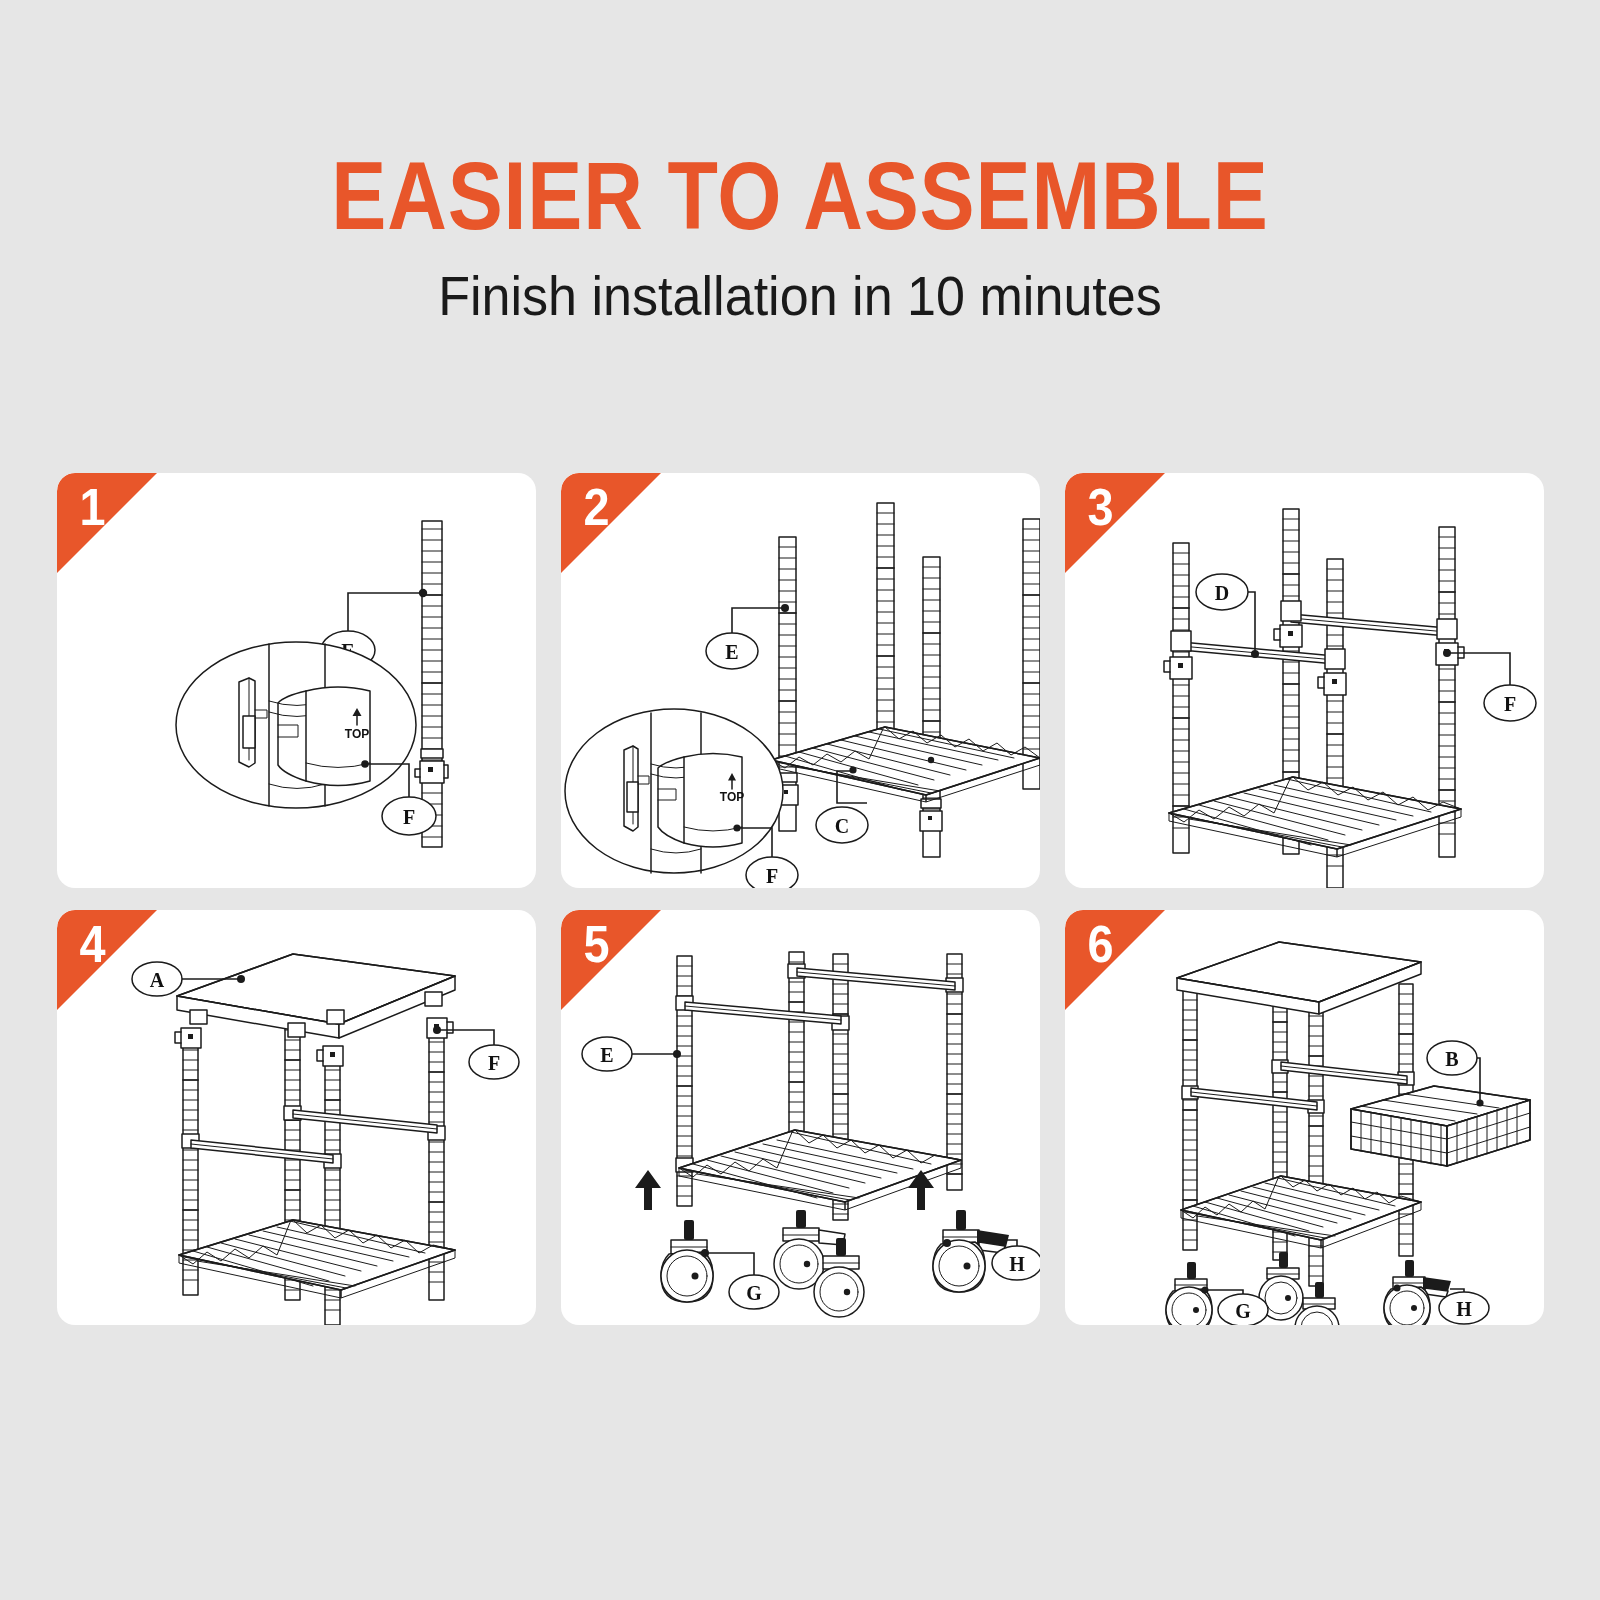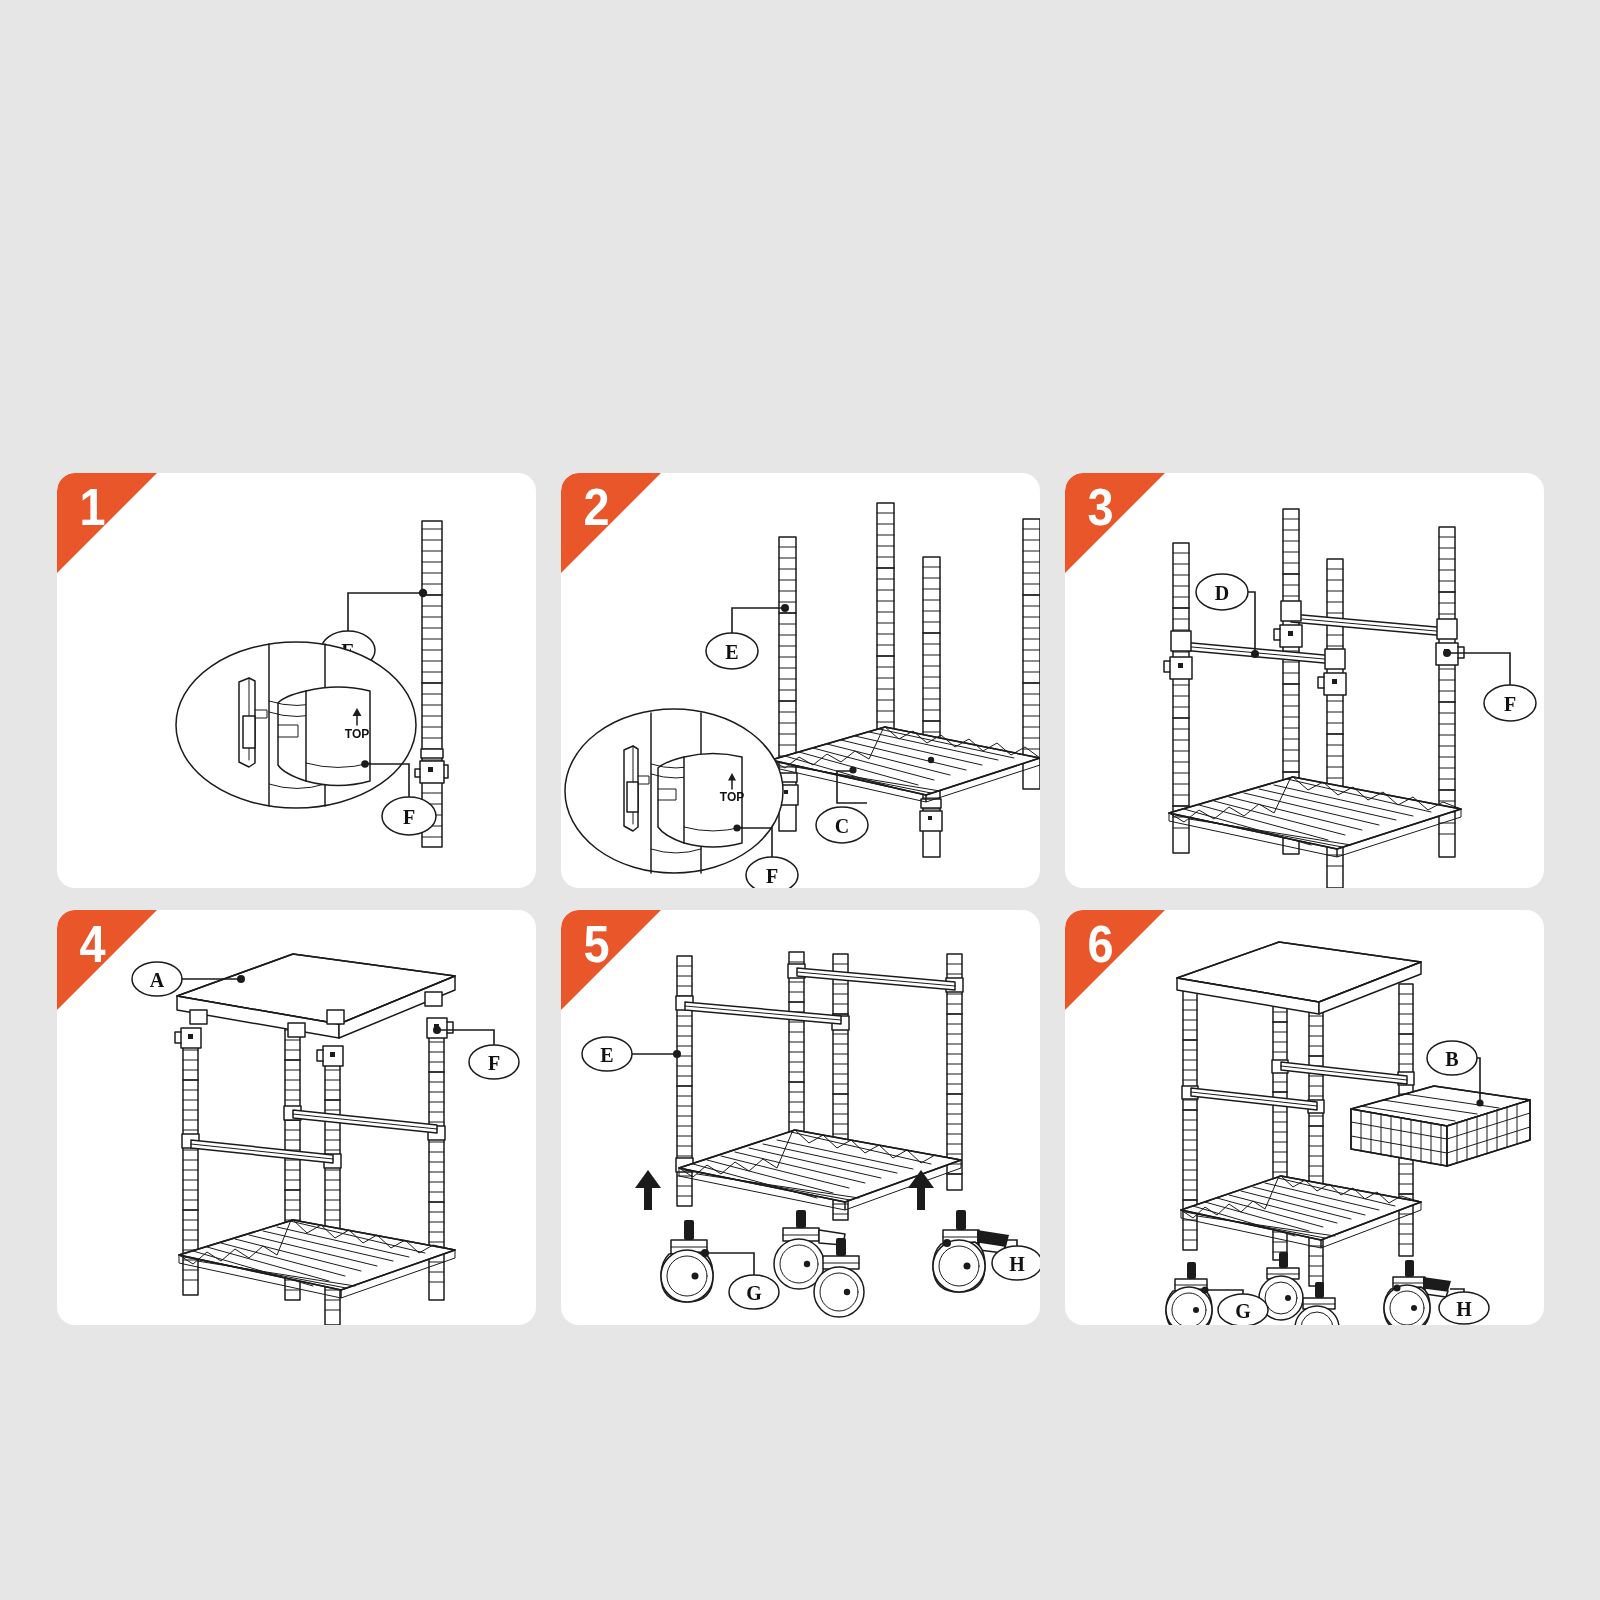--- a/index.html
+++ b/index.html
@@ -105,20 +105,24 @@
     font-size:12px;
     fill:#111111;
     text-anchor:middle;
   }
 </style>
 </head>
 <body>
 
 <div class="page">
 
+  <div class="header">
+    <h1 class="title">EASIER TO ASSEMBLE</h1>
+    <p class="subtitle">Finish installation in 10 minutes</p>
+  </div>
 
   <div class="grid">
 
     <div class="card">
       <div class="art">
         <svg width="479" height="415" viewBox="0 0 479 415" aria-hidden="true">
           <defs>
             <g id="poleSeg1">
               <rect class="fillw-t" x="-9" y="0" width="18" height="10"></rect>
             </g>

